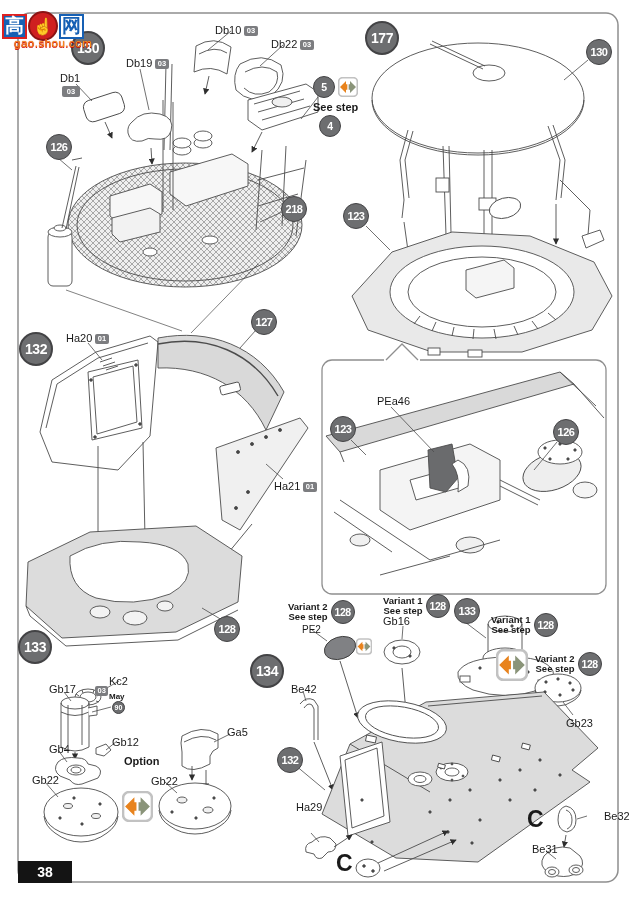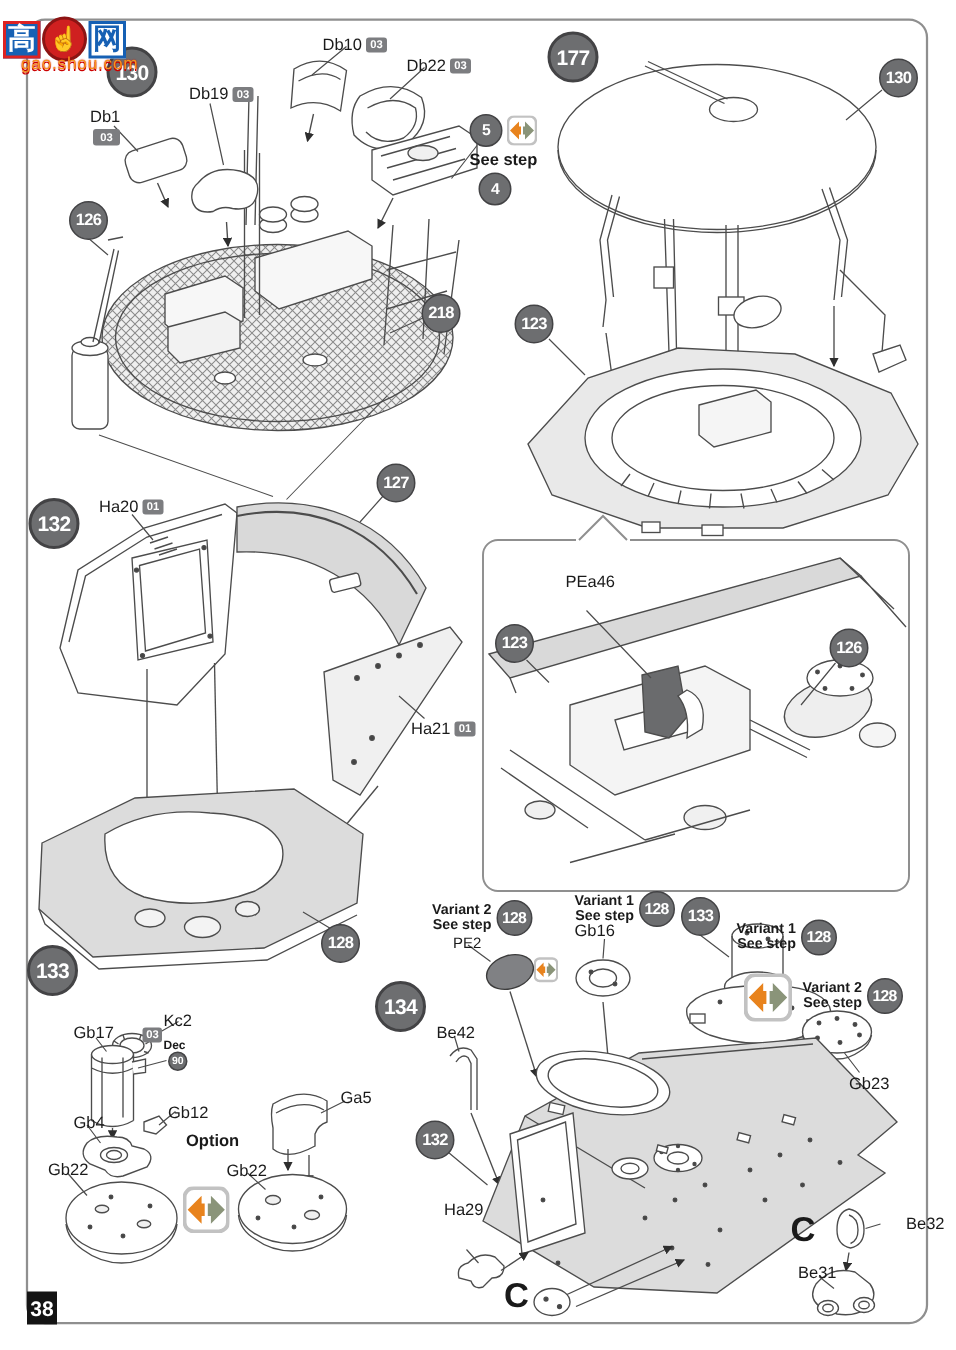--- a/index.html
+++ b/index.html
@@ -34,21 +34,21 @@
   .seeblock .mini-circ,.seerow .mini-circ{position:static;}
   .c17wrap{margin-left:6px;}
 
   .swap{position:absolute;z-index:3;}
 
   .dec-label{position:absolute;font-size:8px;font-weight:bold;z-index:3;}
   .dec-circ{position:absolute;width:13px;height:13px;border-radius:50%;background:#6d6e70;
             border:1px solid #434345;color:#fff;font-size:7px;font-weight:bold;display:flex;
             align-items:center;justify-content:center;z-index:3;box-sizing:border-box;}
 
-  .pagenum{position:absolute;left:18px;top:861px;width:20px;height:22px;background:#141414;
+  .pagenum{position:absolute;left:18px;top:861px;width:54px;height:22px;background:#141414;
            color:#fff;font-size:14px;font-weight:bold;display:flex;align-items:center;
            justify-content:center;z-index:4;}
 
   
   .wm{position:absolute;left:2px;top:11px;z-index:6;width:92px;}
   .wm-row{display:flex;align-items:center;}
   .wm-box{width:25px;height:25px;display:flex;align-items:center;justify-content:center;
           font-size:19px;font-weight:bold;}
   .wm-left{background:#1660b4;color:#fff;border:2px solid #d22;box-sizing:border-box;}
   .wm-right{background:#fff;color:#1660b4;border:2px solid #1660b4;box-sizing:border-box;}
@@ -415,25 +415,25 @@
 </div>
 <div class="plabel stacked" style="left:60px;top:72px">
   <span>Db1</span><span class="sprue">03</span>
 </div>
 <div class="plabel" style="left:66px;top:332px">
   <span>Ha20</span><span class="sprue">01</span>
 </div>
 <div class="plabel" style="left:274px;top:480px">
   <span>Ha21</span><span class="sprue">01</span>
 </div>
-<div class="plabel" style="left:377px;top:382px">PEa46</div>
+<div class="plabel" style="left:377px;top:395px">PEa46</div>
 <div class="plabel" style="left:109px;top:675px">Kc2</div>
 <div class="plabel" style="left:49px;top:683px">Gb17</div>
 <div class="plabel" style="left:95px;top:684px"><span class="sprue" style="margin-left:0">03</span></div>
-<div class="dec-label" style="left:109px;top:692px">Dec</div>
+<div class="dec-label" style="left:109px;top:692px">May</div>
 <div class="dec-circ" style="left:112px;top:701px">90</div>
 <div class="plabel" style="left:112px;top:736px">Gb12</div>
 <div class="plabel" style="left:49px;top:743px">Gb4</div>
 <div class="plabel" style="left:32px;top:774px">Gb22</div>
 <div class="plabel bold" style="left:124px;top:755px">Option</div>
 <div class="plabel" style="left:227px;top:726px">Ga5</div>
 <div class="plabel" style="left:151px;top:775px">Gb22</div>
 <div class="plabel" style="left:302px;top:624px;font-size:10px">PE2</div>
 <div class="plabel" style="left:383px;top:615px">Gb16</div>
 <div class="plabel" style="left:566px;top:717px">Gb23</div>

